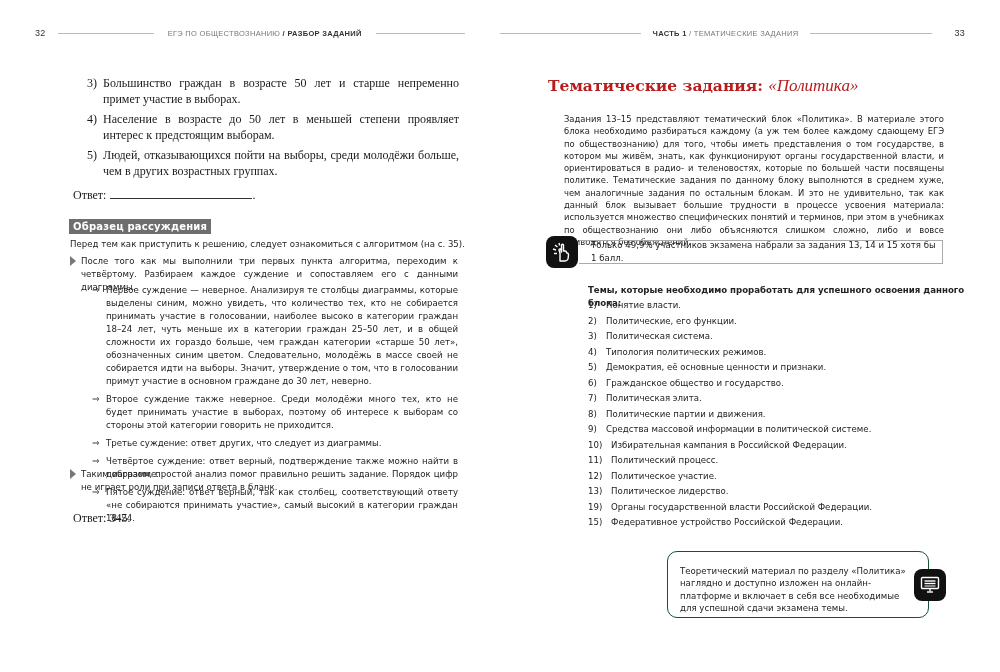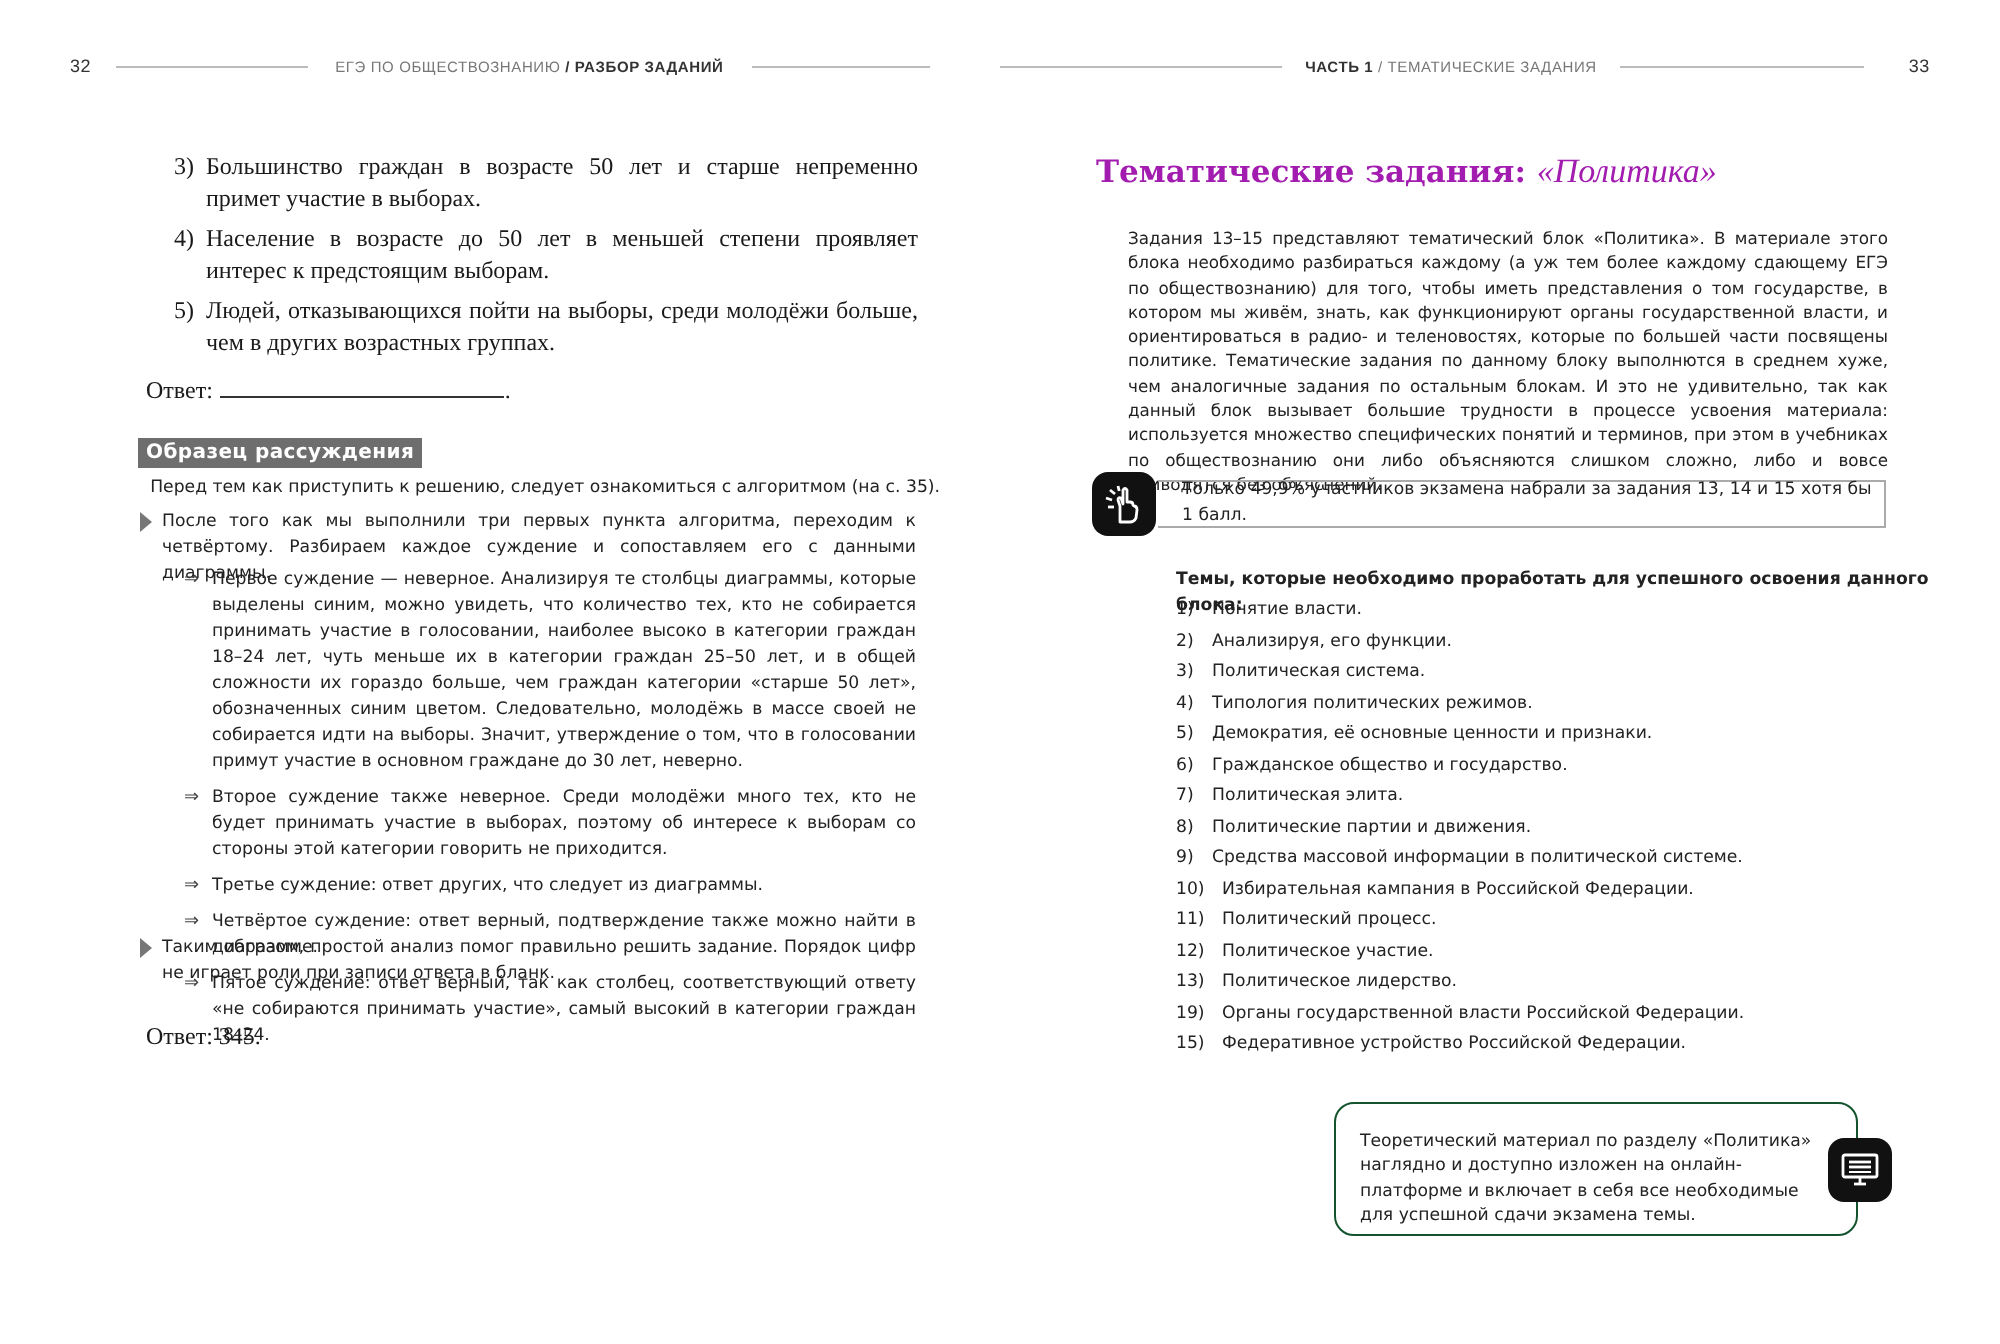--- a/index.html
+++ b/index.html
@@ -26,34 +26,34 @@
   .q-item .t { flex: 1; }
 
   .answer-blank { position: absolute; left: 73px; top: 188px; font-family: "Liberation Serif", serif; font-size: 12px; }
   .answer-blank .line { display: inline-block; width: 142px; border-bottom: 1px solid #333; height: 10px; vertical-align: baseline; margin-left: 4px; }
 
   .sample-label {
     position: absolute; left: 69px; top: 219px; background: #6e6e6e; color: #fff;
     font-family: "DejaVu Sans", sans-serif; font-size: 10px; font-weight: bold; padding: 2px 4px 2px 4px; letter-spacing: 0.2px;
   }
   .body-sans { font-family: "DejaVu Sans", sans-serif; font-size: 8.6px; line-height: 13px; color: #222; }
-  .intro { position: absolute; left: 70px; top: 238px; width: 400px; text-align: right; }
+  .intro { position: absolute; left: 70px; top: 238px; width: 400px; }
   .arrow-para { position: absolute; left: 70px; width: 388px; display: flex; }
   .arrow-para .tri { width: 0; height: 0; border-top: 5px solid transparent; border-bottom: 5px solid transparent; border-left: 6px solid #777; margin-top: 1px; margin-right: 5px; flex: none; }
   .arrow-para .t { flex: 1; text-align: justify; }
 
   .sub-list { position: absolute; left: 92px; top: 284px; width: 366px; }
   .sub-item { display: flex; margin-bottom: 5px; }
   .sub-item .ar { width: 14px; flex: none; font-size: 9px; color: #444; }
   .sub-item .t { flex: 1; text-align: justify; }
 
   .final-answer { position: absolute; left: 73px; top: 511px; font-family: "Liberation Serif", serif; font-size: 12px; }
 
   
-  .title { position: absolute; left: 548px; top: 76px; font-family: "DejaVu Serif", serif; font-size: 15.5px; font-weight: bold; color: #a21caf; }
+  .title { position: absolute; left: 548px; top: 76px; font-family: "DejaVu Serif", serif; font-size: 15.5px; font-weight: bold; color: #b91c1c; }
   .title i { font-family: "Liberation Serif", serif; font-weight: normal; font-style: italic; font-size: 17px; }
   .intro-r { position: absolute; left: 564px; top: 113px; width: 380px; text-align: justify; line-height: 12.3px; font-size: 8.4px; }
 
   .callout-icon { position: absolute; left: 546px; top: 236px; width: 32px; height: 32px; background: #111; border-radius: 8px; display: flex; align-items: center; justify-content: center; }
   .callout-box { position: absolute; left: 579px; top: 240px; width: 364px; height: 24px; border: 1px solid #aaa; border-left: none; display: flex; align-items: center; padding-left: 12px; box-sizing: border-box; }
 
   .topics-head { position: absolute; left: 588px; top: 284px; font-weight: bold; }
   .topics { position: absolute; left: 588px; top: 298px; }
   .topic { display: flex; height: 15.5px; align-items: center; }
   .topic .n { width: 18px; flex: none; text-align: left; }
@@ -166,21 +166,21 @@
 
 <div class="topics-head body-sans">Темы, которые необходимо проработать для успешного освоения данного блока:</div>
 
 <div class="topics body-sans">
   <div class="topic">
       <span class="n">1)</span>
       <span>Понятие власти.</span>
     </div>
   <div class="topic">
       <span class="n">2)</span>
-      <span>Анализируя, его функции.</span>
+      <span>Политические, его функции.</span>
     </div>
   <div class="topic">
       <span class="n">3)</span>
       <span>Политическая система.</span>
     </div>
   <div class="topic">
       <span class="n">4)</span>
       <span>Типология политических режимов.</span>
     </div>
   <div class="topic">

